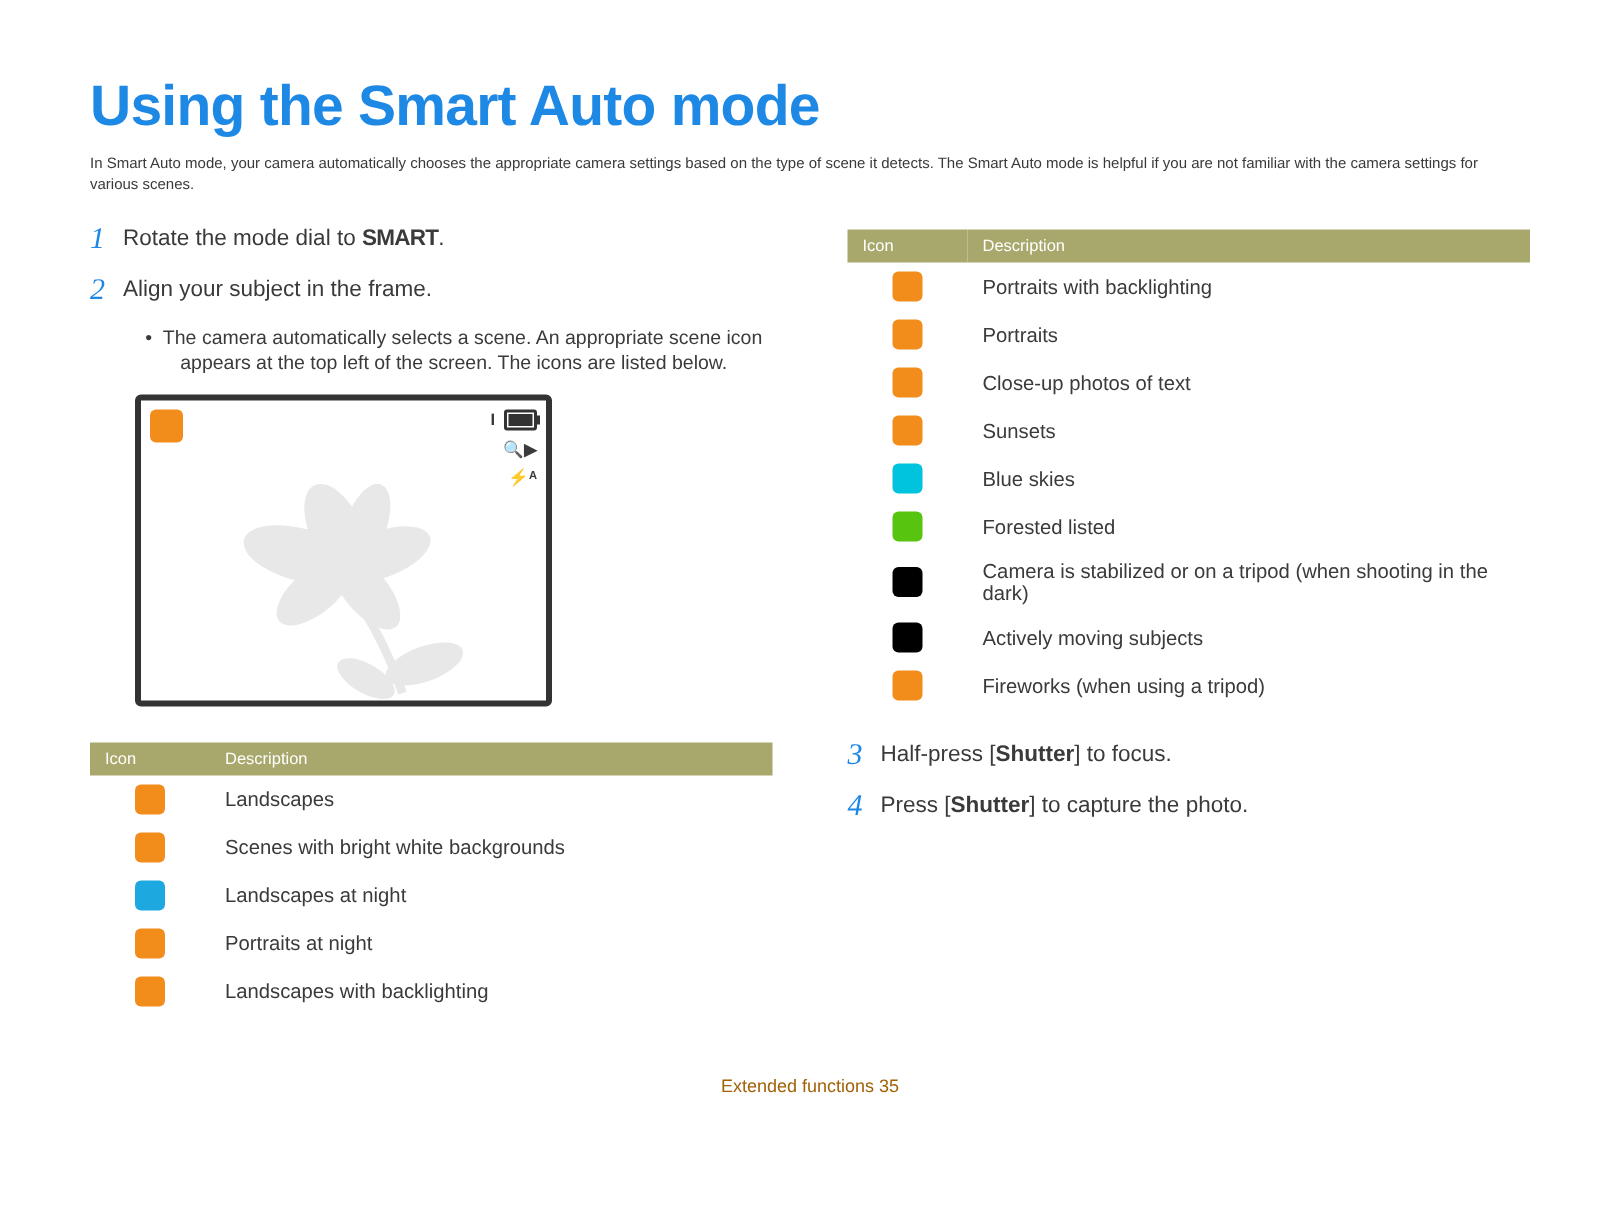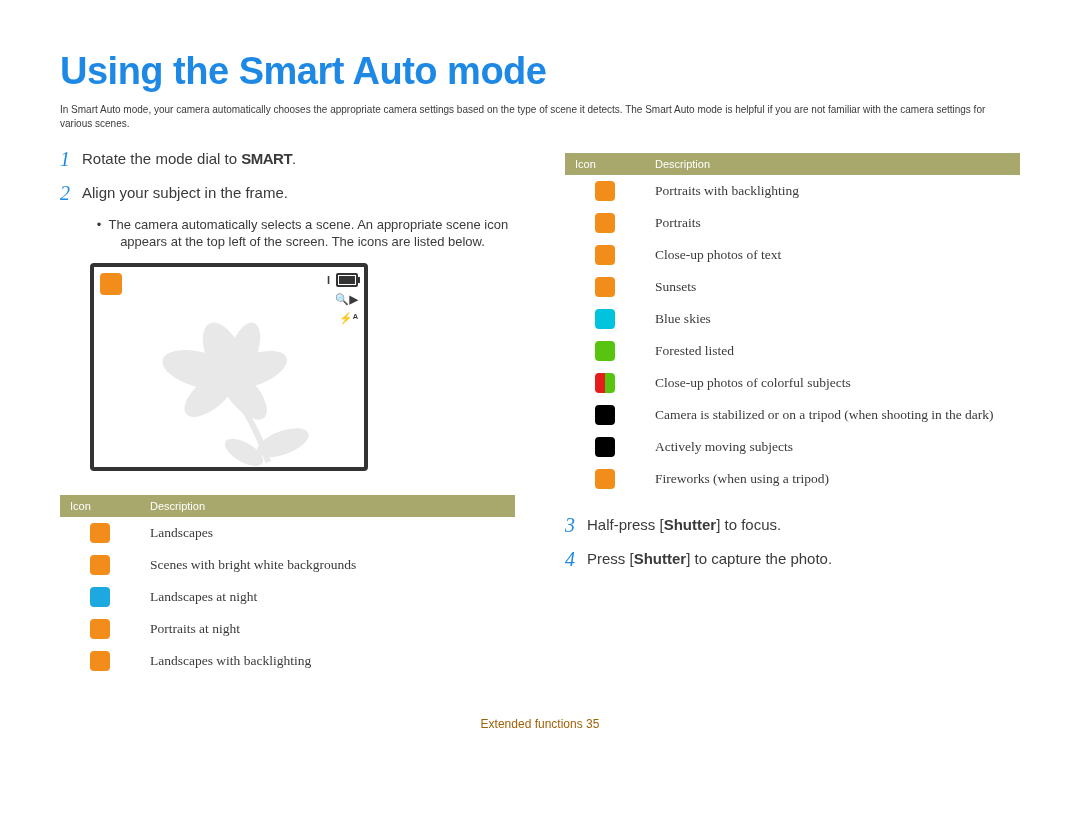--- a/index.html
+++ b/index.html
@@ -120,21 +120,20 @@
     text-align: left;
     padding: 5px 10px;
     font-size: 11px;
   }
   .icon-table th:first-child {
     width: 60px;
   }
   .icon-table td {
     padding: 6px 10px;
     vertical-align: middle;
-    font-family: Liberation Serif, serif;
   }
   .icon-cell {
     text-align: center;
     width: 60px;
   }
   .scene-icon {
     display: inline-block;
     width: 20px;
     height: 20px;
     border-radius: 4px;
@@ -272,24 +271,20 @@
             </tr>
             <tr>
               <td class="icon-cell"><span class="scene-icon ic-cyan"></span></td>
               <td>Blue skies</td>
             </tr>
             <tr>
               <td class="icon-cell"><span class="scene-icon ic-green"></span></td>
               <td>Forested listed</td>
             </tr>
             <tr>
-              <td class="icon-cell"><span class="scene-icon ic-half"></span></td>
-              <td>Close-up photos of colorful subjects</td>
-            </tr>
-            <tr>
               <td class="icon-cell"><span class="scene-icon ic-black"></span></td>
               <td>Camera is stabilized or on a tripod (when shooting in the dark)</td>
             </tr>
             <tr>
               <td class="icon-cell"><span class="scene-icon ic-black"></span></td>
               <td>Actively moving subjects</td>
             </tr>
             <tr>
               <td class="icon-cell"><span class="scene-icon ic-orange"></span></td>
               <td>Fireworks (when using a tripod)</td>

